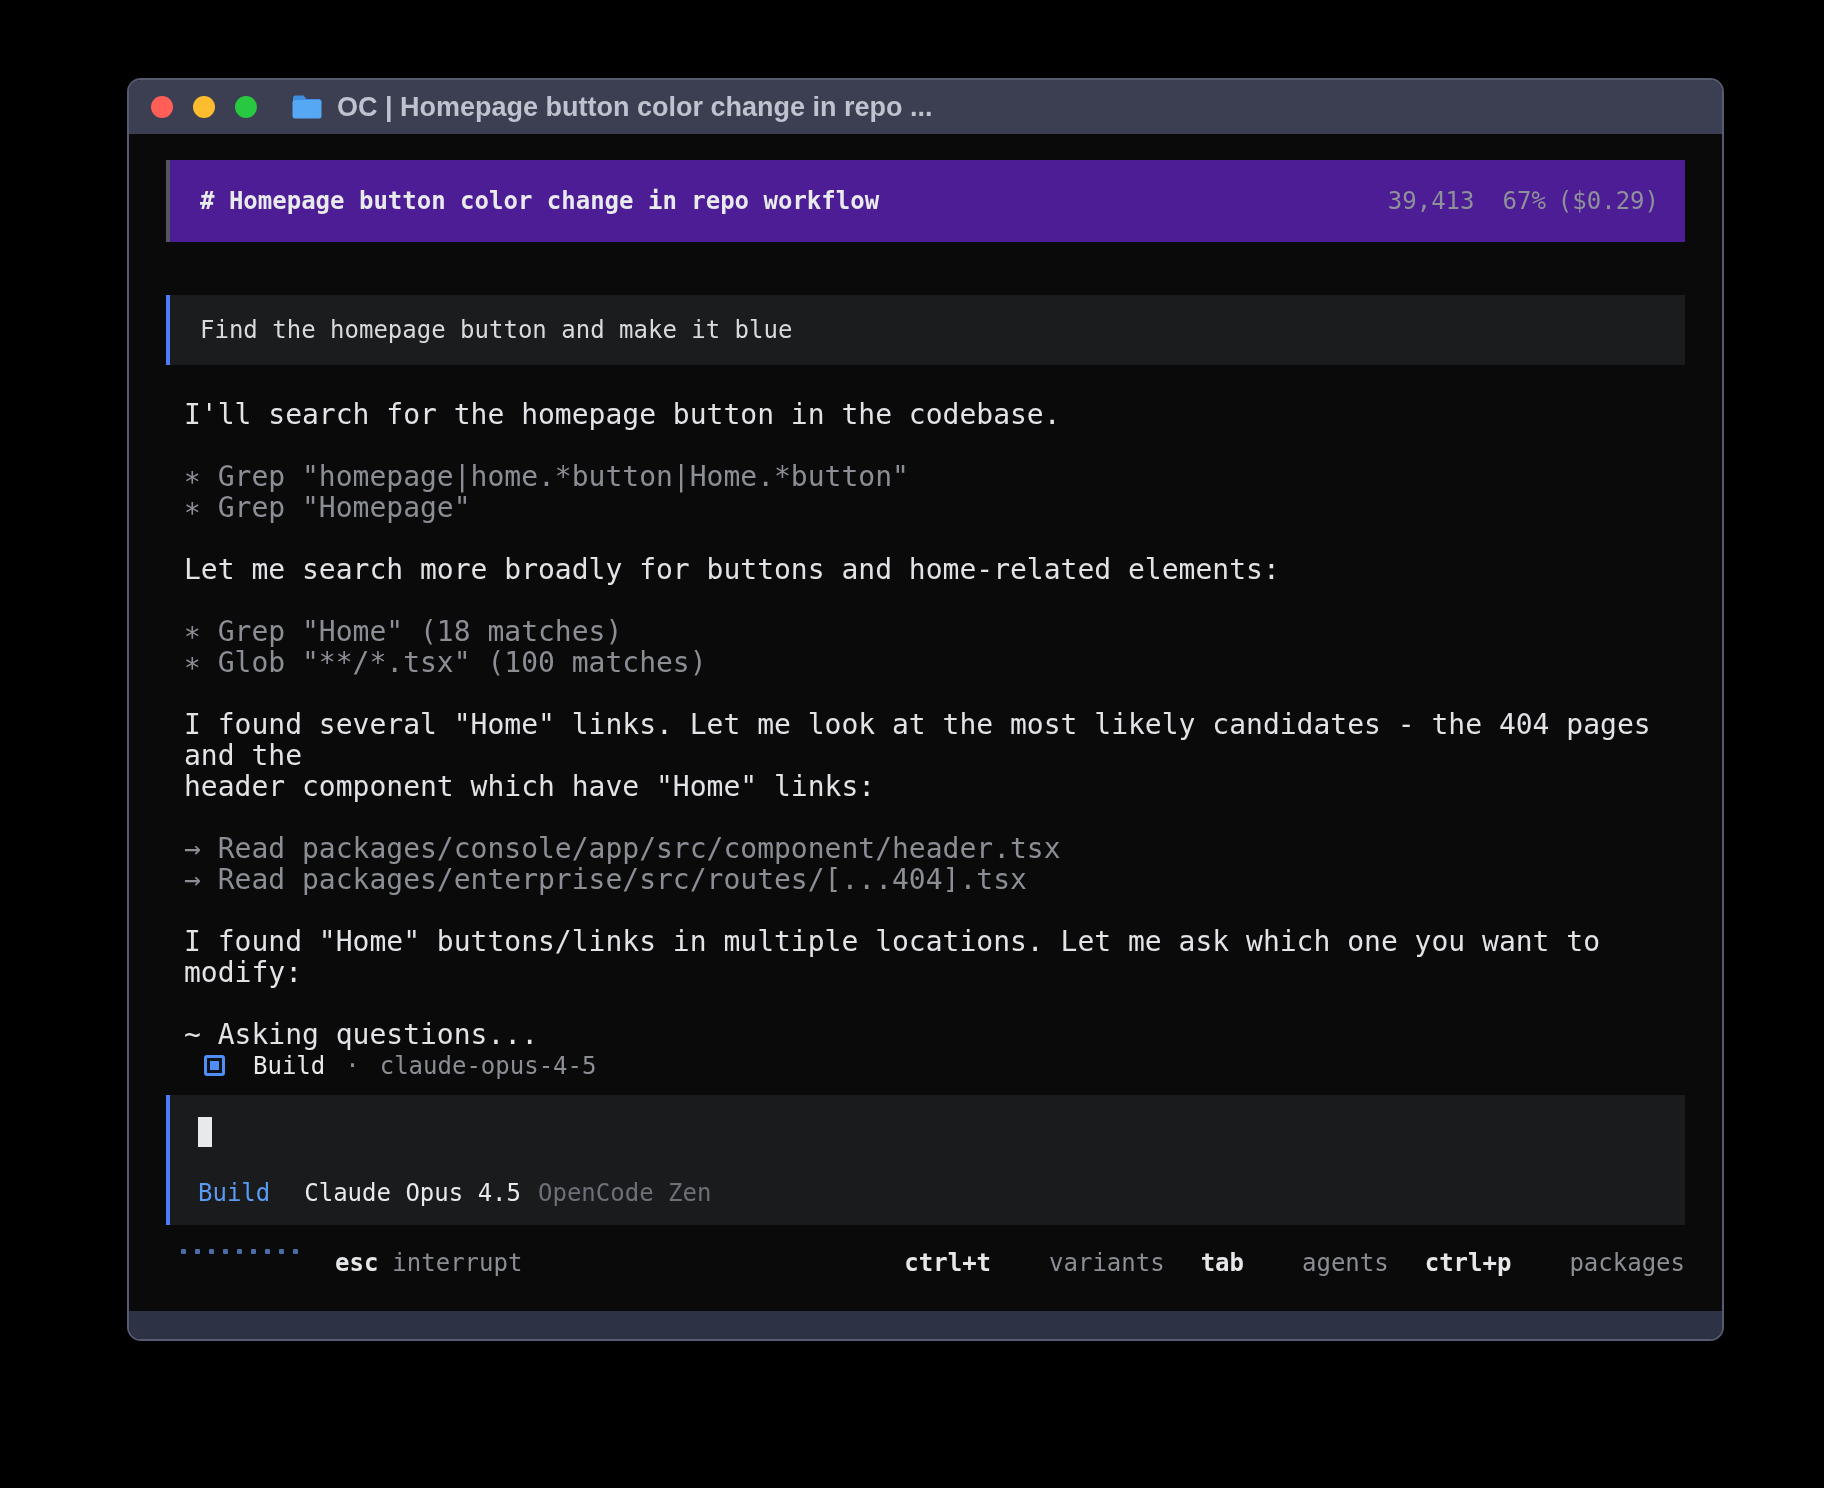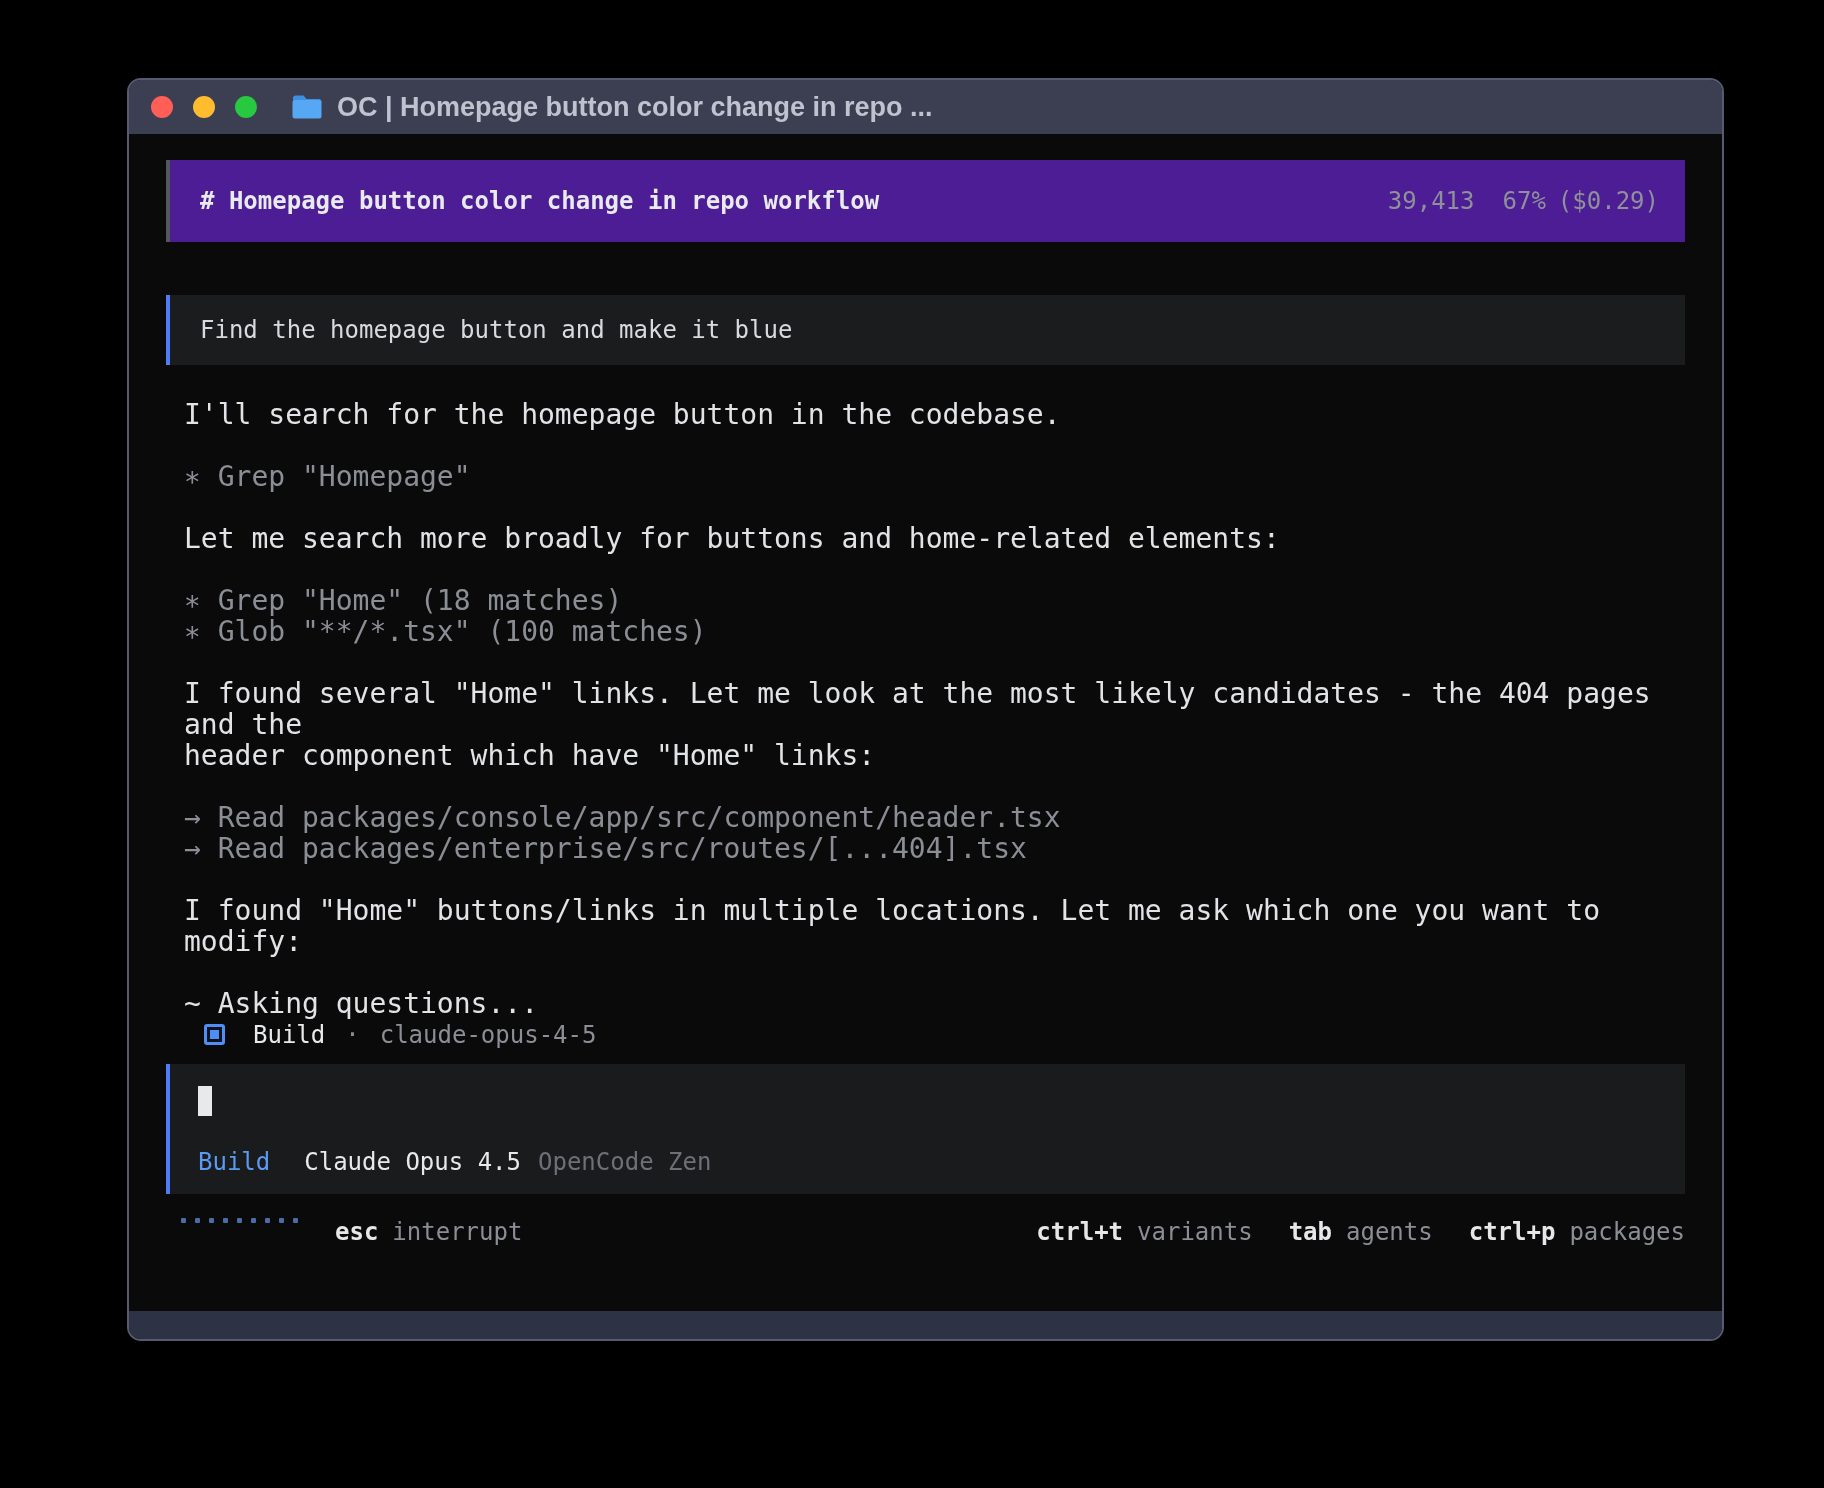--- a/index.html
+++ b/index.html
@@ -75,21 +75,21 @@
   .statusbar {
     margin-top:22px; height:32px; display:flex; align-items:center;
     justify-content:space-between; font-size:24px; padding-left:15px;
   }
   .sb-left { display:flex; }
   .spinner { display:flex; gap:9px; margin-right:37px; }
   .dot { width:5px; height:5px; background:#4a6da8; border-radius:1px; }
   .key { color:#e6e7e9; font-weight:700; }
   .hint-label { color:#8b8e95; margin-left:14px; }
   .sb-right { display:flex; align-items:center; }
-  .hint { display:flex; align-items:center; margin-left:36px; }
+  .hint { display:flex; align-items:center; margin-left:36px;gap:44px; }
 
   .bottom-strip { flex:0 0 28px; background:#2e3245; }
 </style>
 </head>
 <body>
 
 <div class="window">
 
   <div class="titlebar">
     <div class="lights">
@@ -119,20 +119,21 @@
 
     <div class="user-msg">
       <span>Find the homepage button and make it blue</span>
     </div>
 
     <div class="msg-area">
       <div class="grp">
         <div class="line t-text">I'll search for the homepage button in the codebase.</div>
       </div>
       <div class="grp">
+        <div class="line t-tool">∗ Grep "homepage|home.*button|Home.*button"</div>
         <div class="line t-tool">∗ Grep "Homepage"</div>
       </div>
       <div class="grp">
         <div class="line t-text">Let me search more broadly for buttons and home-related elements:</div>
       </div>
       <div class="grp">
         <div class="line t-tool">∗ Grep "Home" (18 matches)</div>
         <div class="line t-tool">∗ Glob "**/*.tsx" (100 matches)</div>
       </div>
       <div class="grp">

